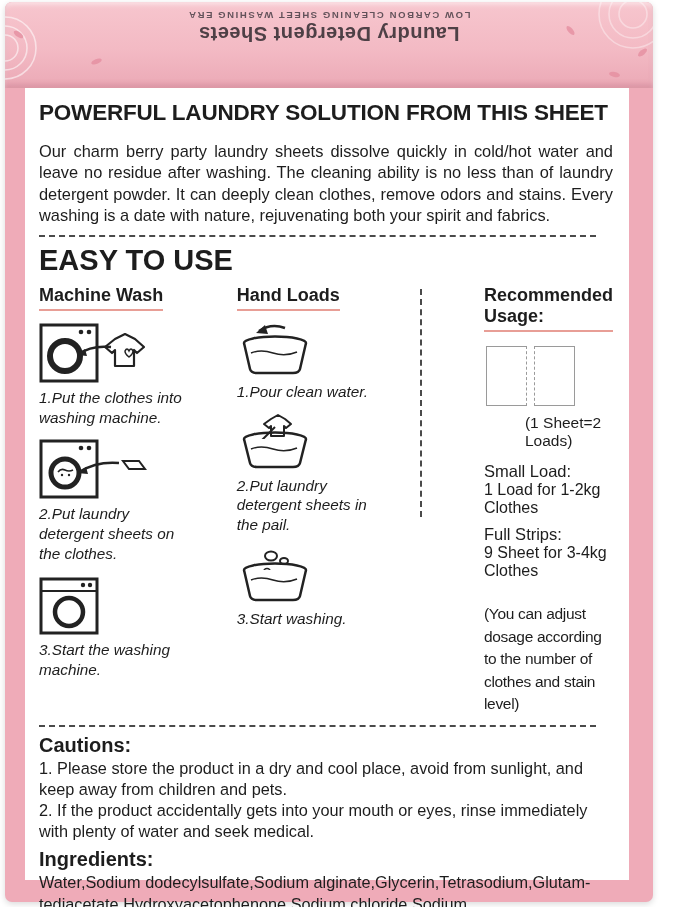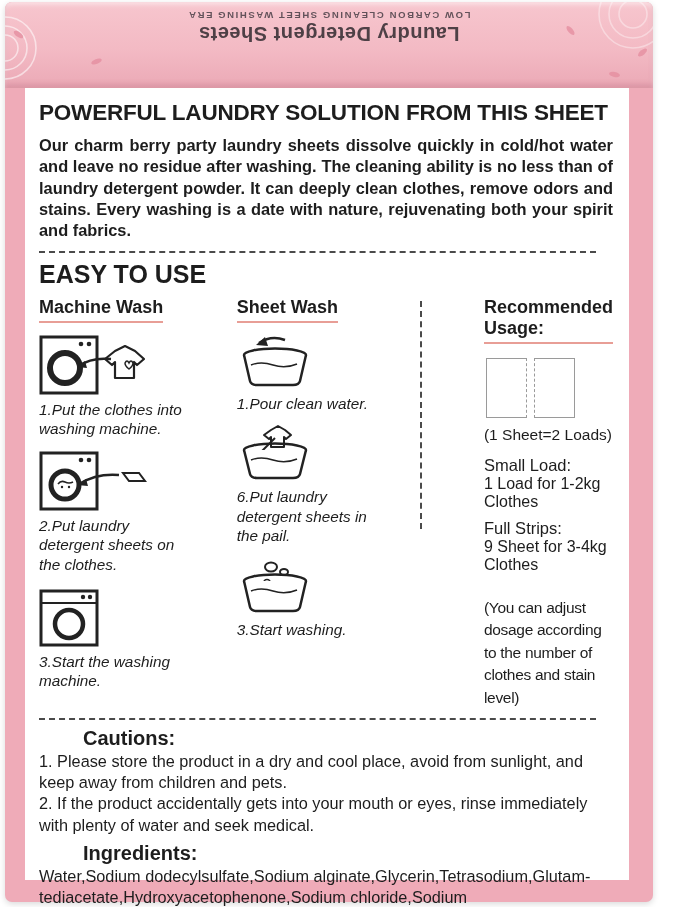--- a/index.html
+++ b/index.html
@@ -19,50 +19,50 @@
   .flap-title { font-size:20px; font-weight:bold; color:#4e4046; letter-spacing:.5px; }
   .flap-sub { font-size:9.5px; font-weight:bold; color:#63525a; letter-spacing:1.6px; margin-top:1px; }
   .petal { position:absolute; width:11px; height:5px; border-radius:50%; background:#e58fa0; opacity:.8; }
   .arcs { position:absolute; top:0; }
 
   
   .panel { position:absolute; left:20px; top:86px; width:604px; height:792px; background:#fff;
            padding:12px 16px 8px 14px; }
 
   .intro-title { font-size:22.5px; font-weight:800; letter-spacing:-.2px; white-space:nowrap; }
-  .intro-body { font-size:16.4px; line-height:1.3; text-align:justify; margin-top:9px;font-weight:bold; }
+  .intro-body { font-size:16.4px; line-height:1.3; text-align:justify; margin-top:15px; }
 
   .hdash { border-top:2px dashed #4a4a4a; width:97%; margin:9px 0 7px 0; }
 
-  .easy-title { font-size:25px; font-weight:800; margin:2px 0 8px 0; }
+  .easy-title { font-size:29px; font-weight:800; margin:2px 0 8px 0; }
 
   .cols { display:flex; align-items:flex-start;gap:40px; }
   .col-mw { width:196px; }
   .col-hw { width:178px; }
   .vsep { width:0; border-left:2px dashed #4a4a4a; height:228px; margin:4px 10px 0 0; }
   .col-ru { flex:1; padding-left:12px; }
 
   .col-title { display:inline-block; font-size:18px; font-weight:700;
                border-bottom:2px solid #e89e96; padding-bottom:3px; margin-bottom:10px; }
   .step { margin-bottom:10px; }
   .step-icon { height:62px; display:flex; align-items:flex-end; }
   .step-text { font-size:15.3px; line-height:1.28; margin-top:5px;font-style:italic; }
   .col-hw .step { margin-bottom:13px; }
   .col-hw .step-icon { height:56px; }
 
   .sheet-diagram { display:flex; gap:7px; margin:4px 0 8px 2px; }
   .sheet-half { width:41px; height:60px; border:1.5px solid #9a9a9a; background:#fff; }
   .sheet-half.left { border-right:1.5px dashed #9a9a9a; }
   .sheet-half.right { border-left:1.5px dashed #9a9a9a; }
-  .ru-note { font-size:15.5px; margin-bottom:12px; }
+  .ru-note { font-size:15.5px; margin-bottom:12px;margin-left:41px; }
   .ru-label { font-size:16.5px; font-weight:400; margin-top:2px; }
   .ru-value { font-size:16px; margin-bottom:8px; }
   .ru-adjust { font-size:15.5px; line-height:1.45; margin-top:23px; letter-spacing:-.3px; }
 
-  .sec-title { font-size:20px; font-weight:700; margin-bottom:1px;margin-left:44px; }
+  .sec-title { font-size:20px; font-weight:700; margin-bottom:1px; }
   .sec-body { font-size:16.3px; line-height:1.3; }
 
   svg { display:block; }
 </style>
 </head>
 <body>
 
 <div class="photo">
   <div class="box">
 
@@ -148,21 +148,21 @@
                 <circle cx="44" cy="8" r="2.2" fill="#222"></circle>
                   <circle cx="51" cy="8" r="2.2" fill="#222"></circle>
                 <circle cx="30" cy="35" r="14" fill="none" stroke="#222" stroke-width="4.5"></circle>
               </svg>
             </div>
             <div class="step-text">3.Start the washing machine.</div>
           </div>
         </div>
 
         <div class="col-hw">
-          <div class="col-title">Sheet Wash</div>
+          <div class="col-title">Hand Loads</div>
 
           <div class="step">
             <div class="step-icon">
               <svg width="80" height="56" viewBox="0 0 80 56">
                 <path d="M22 10 Q34 2 48 7" fill="none" stroke="#222" stroke-width="2.5"></path>
                 <path d="M28 4 L19 12 L31 13 z" fill="#222"></path>
                 <ellipse cx="38" cy="22" rx="31" ry="6.5" fill="#fff" stroke="#222" stroke-width="2.5"></ellipse>
                 <path d="M7 22 L13 48 Q14 52 20 52 L56 52 Q62 52 63 48 L69 22" fill="#fff" stroke="#222" stroke-width="2.5"></path>
                 <path d="M14 32 q10 -4 22 0 q12 4 24 -1" fill="none" stroke="#222" stroke-width="1.6"></path>
               </svg>
@@ -173,21 +173,21 @@
           <div class="step">
             <div class="step-icon">
               <svg width="80" height="60" viewBox="0 0 80 60">
                 <path d="M34 8 l7 -4 7 4 6 5 -5 4 -2 -2 0 10 -13 0 0 -10 -2 2 -5 -4 z" fill="#fff" stroke="#222" stroke-width="2" stroke-linejoin="round"></path>
                 <line x1="22" y1="32" x2="38" y2="16" stroke="#222" stroke-width="2"></line>
                 <ellipse cx="38" cy="28" rx="31" ry="6.5" fill="none" stroke="#222" stroke-width="2.5"></ellipse>
                 <path d="M7 28 L13 52 Q14 56 20 56 L56 56 Q62 56 63 52 L69 28" fill="#fff" stroke="#222" stroke-width="2.5"></path>
                 <path d="M14 38 q10 -4 22 0 q12 4 24 -1" fill="none" stroke="#222" stroke-width="1.6"></path>
               </svg>
             </div>
-            <div class="step-text">6.Put laundry detergent sheets in the pail.</div>
+            <div class="step-text">2.Put laundry detergent sheets in the pail.</div>
           </div>
 
           <div class="step">
             <div class="step-icon">
               <svg width="80" height="56" viewBox="0 0 80 56">
                 <ellipse cx="34" cy="8" rx="6" ry="4.5" fill="#fff" stroke="#222" stroke-width="2"></ellipse>
                 <ellipse cx="47" cy="13" rx="4" ry="3" fill="#fff" stroke="#222" stroke-width="2"></ellipse>
                 <ellipse cx="38" cy="22" rx="31" ry="6.5" fill="#fff" stroke="#222" stroke-width="2.5"></ellipse>
                 <circle cx="30" cy="24" r="3.5" fill="#fff" stroke="#222" stroke-width="1.6"></circle>
                 <path d="M7 22 L13 48 Q14 52 20 52 L56 52 Q62 52 63 48 L69 22" fill="#fff" stroke="#222" stroke-width="2.5"></path>

